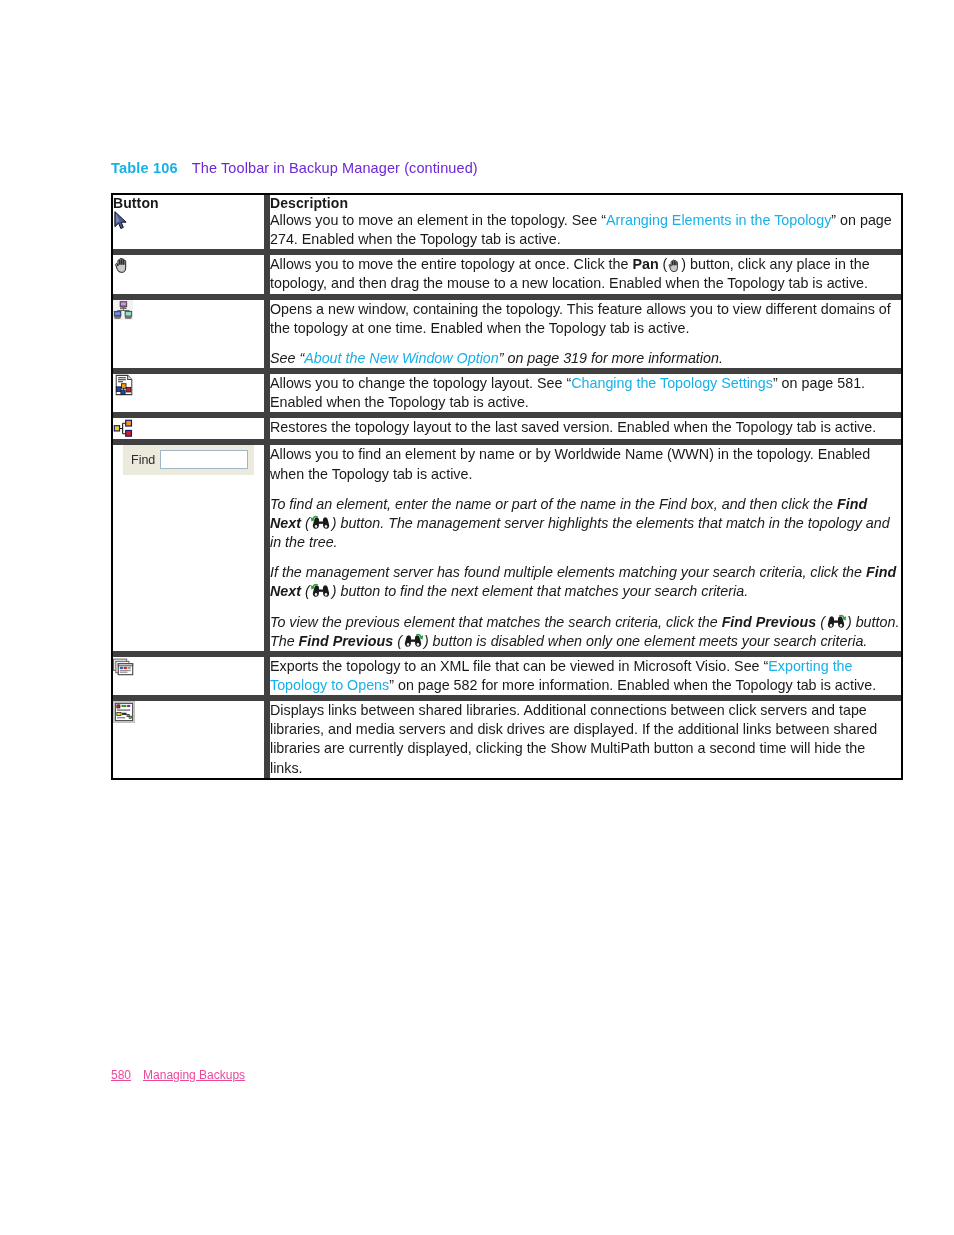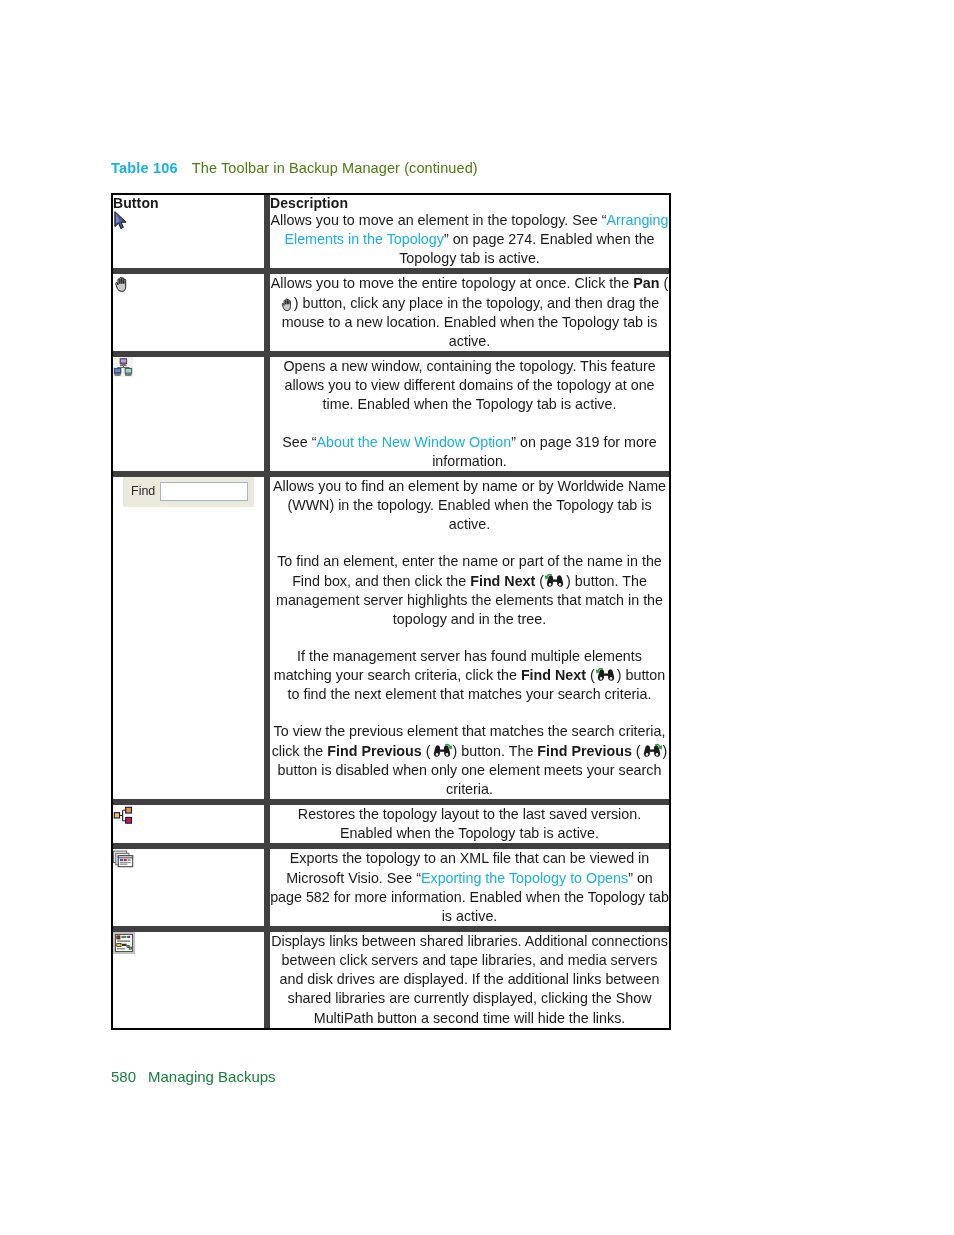--- a/index.html
+++ b/index.html
@@ -30,30 +30,30 @@
     font-size: 14.5px;
     letter-spacing: .1px;
     white-space: nowrap;
   }
   .caption .tbl-num {
     color: #18b0e8;
     font-weight: bold;
     letter-spacing: .2px;
   }
   .caption .tbl-title {
-    color: #4d7c0f;
+    color: #6d28d9;
     margin-left: 14px;
   }
 
   
   .tbl-wrap {
     position: absolute;
     left: 111px;
     top: 193px;
-    width: 560px;
+    width: 792px;
     border: 2px solid #000;
     box-sizing: border-box;
     background: #fff;
   }
   table.toolbar-table {
     border-collapse: collapse;
     width: 100%;
     table-layout: fixed;
   }
   table.toolbar-table col.c-btn { width: 154px; }
@@ -79,22 +79,22 @@
   }
   td.btn-cell {
     padding: 9px 0 10px 8px;
   }
   td.desc-cell {
     padding: 7px 10px 9px 10px;
     font-size: 14.3px;
     line-height: 1.34;
     letter-spacing: 0px;
   }
-  td.desc-cell p { margin: 0 0 0 0; text-align: center; }
-  td.desc-cell p + p { margin-top: 18px; }
+  td.desc-cell p { margin: 0 0 0 0; }
+  td.desc-cell p + p { margin-top: 11px; font-style: italic; }
   .lnk { color: #18b0e8; }
   .bld { font-weight: bold; }
 
   
   .icon {
     display: inline-block;
     vertical-align: middle;
     line-height: 0;
   }
   .icon svg { display: block; }
@@ -132,23 +132,24 @@
     background: #ffffff;
     border: 1px solid #9fb6c8;
     box-sizing: border-box;
   }
 
   
   .footer {
     position: absolute;
     left: 111px;
     top: 1068px;
-    font-size: 15px;
-    color: #15803d;
+    font-size: 12px;
+    color: #ec4899;
     white-space: nowrap;
+    text-decoration: underline;
   }
   .footer .pg { margin-right: 12px; }
 </style>
 </head>
 <body>
 
 <svg width="0" height="0" style="position:absolute" aria-hidden="true">
   <defs>
 
     <symbol id="sym-select-arrow" viewBox="0 0 24 32">
@@ -289,46 +290,54 @@
           <tr>
             <td class="btn-cell"><span class="icon"><svg width="20" height="20" viewBox="0 0 20 20">
                   <use href="#sym-new-window" x="0" y="0" width="20" height="20"></use>
                 </svg></span></td>
             <td class="desc-cell">
               <p>Opens a new window, containing the topology. This feature allows you to view different domains of the topology at one time. Enabled when the Topology tab is active.</p>
               <p>See “<span class="lnk">About the New Window Option</span>” on page 319 for more information.</p>
             </td>
           </tr>
           <tr>
+            <td class="btn-cell"><span class="icon"><svg width="22" height="22" viewBox="0 0 22 22">
+                  <use href="#sym-topology-settings" x="0" y="0" width="22" height="22"></use>
+                </svg></span></td>
+            <td class="desc-cell">
+              <p>Allows you to change the topology layout. See “<span class="lnk">Changing the Topology Settings</span>” on page 581. Enabled when the Topology tab is active.</p>
+            </td>
+          </tr>
+          <tr>
+            <td class="btn-cell"><span class="icon"><svg width="21" height="21" viewBox="0 0 21 21">
+                  <use href="#sym-restore-layout" x="0" y="0" width="21" height="21"></use>
+                </svg></span></td>
+            <td class="desc-cell">
+              <p>Restores the topology layout to the last saved version. Enabled when the Topology tab is active.</p>
+            </td>
+          </tr>
+          <tr>
             <td class="btn-cell"><span class="find-widget"><span class="find-label">Find</span><span class="find-input"></span></span></td>
             <td class="desc-cell">
               <p>Allows you to find an element by name or by Worldwide Name (WWN) in the topology. Enabled when the Topology tab is active.</p>
               <p>To find an element, enter the name or part of the name in the Find box, and then click the <span class="bld">Find Next</span> (<span class="icon-inline"><svg width="22" height="17" viewBox="0 0 22 17">
                     <use href="#sym-find-next" x="0" y="0" width="22" height="17"></use>
                   </svg></span>) button. The management server highlights the elements that match in the topology and in the tree.</p>
               <p>If the management server has found multiple elements matching your search criteria, click the <span class="bld">Find Next</span> (<span class="icon-inline"><svg width="22" height="17" viewBox="0 0 22 17">
                     <use href="#sym-find-next" x="0" y="0" width="22" height="17"></use>
                   </svg></span>) button to find the next element that matches your search criteria.</p>
               <p>To view the previous element that matches the search criteria, click the <span class="bld">Find Previous</span> (<span class="icon-inline"><svg width="22" height="17" viewBox="0 0 22 17">
                     <use href="#sym-find-previous" x="0" y="0" width="22" height="17"></use>
                   </svg></span>) button. The <span class="bld">Find Previous</span> (<span class="icon-inline"><svg width="22" height="17" viewBox="0 0 22 17">
                     <use href="#sym-find-previous" x="0" y="0" width="22" height="17"></use>
                   </svg></span>) button is disabled when only one element meets your search criteria.</p>
             </td>
           </tr>
           <tr>
             <td class="btn-cell"><span class="icon"><svg width="21" height="21" viewBox="0 0 21 21">
-                  <use href="#sym-restore-layout" x="0" y="0" width="21" height="21"></use>
-                </svg></span></td>
-            <td class="desc-cell">
-              <p>Restores the topology layout to the last saved version. Enabled when the Topology tab is active.</p>
-            </td>
-          </tr>
-          <tr>
-            <td class="btn-cell"><span class="icon"><svg width="21" height="21" viewBox="0 0 21 21">
                   <use href="#sym-export-visio" x="0" y="0" width="21" height="21"></use>
                 </svg></span></td>
             <td class="desc-cell">
               <p>Exports the topology to an XML file that can be viewed in Microsoft Visio. See “<span class="lnk">Exporting the Topology to Opens</span>” on page 582 for more information. Enabled when the Topology tab is active.</p>
             </td>
           </tr>
           <tr>
             <td class="btn-cell"><span class="icon"><svg width="22" height="22" viewBox="0 0 22 22">
                   <use href="#sym-show-multipath" x="0" y="0" width="22" height="22"></use>
                 </svg></span></td>

